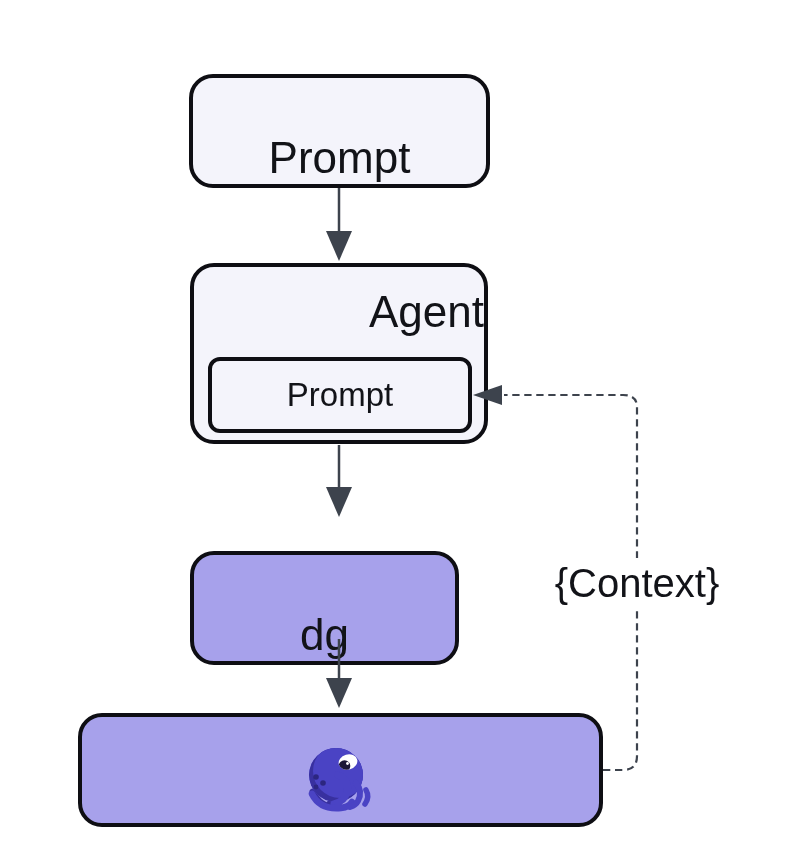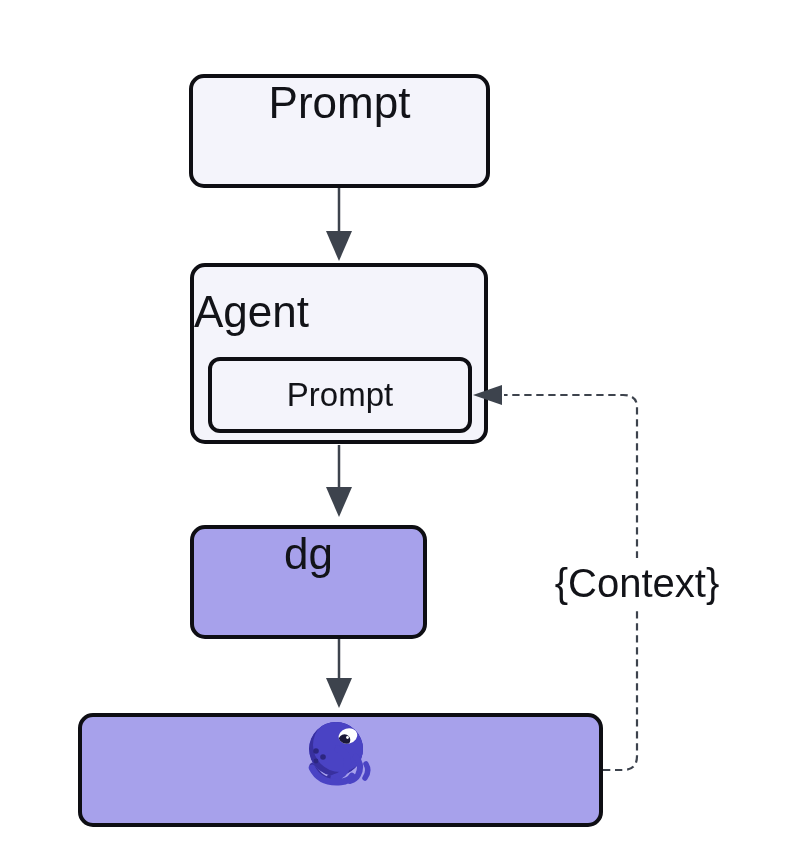--- a/index.html
+++ b/index.html
@@ -26,42 +26,42 @@
   svg.edge-layer{
     position:absolute;left:0;top:0;z-index:4;pointer-events:none;
   }
   .edge-line{stroke:var(--edge,#3d434d);stroke-width:2.5;fill:none;}
   .edge-head{fill:var(--edge,#3d434d);stroke:none;}
   .edge-dashed{stroke:var(--edge,#3d434d);stroke-width:2.2;fill:none;stroke-dasharray:7.3 4.7;}
 
   .node{
     position:absolute;z-index:2;
     border:4px solid var(--border,#0e0e13);
-    border-radius:15px;
-    display:flex;align-items:flex-start;justify-content:center;
+    border-radius:24px;
+    display:flex;align-items:flex-end;justify-content:center;
     font-size:44px;line-height:1.15;font-weight:400;
     color:var(--text,#121318);
   }
   .node.light{background:var(--light-fill,#f4f4fb);}
   .node.purple{background:var(--purple-fill,#a7a1eb);}
 
   .node-prompt{left:189px;top:74px;width:301px;height:114px;}
   .node-agent{
     left:190px;top:263px;width:298px;height:181px;
     flex-direction:column;justify-content:flex-start;
   }
   .agent-title{margin-top:20px;font-size:44px;}
   .node-skill{
     position:absolute;left:14px;top:90px;width:264px;height:76px;
     border-radius:12px;font-size:33px;
     background:var(--light-fill,#f4f4fb);
     border:4px solid var(--border,#0e0e13);
     display:flex;align-items:center;justify-content:center;
   }
-  .node-dg{left:190px;top:525px;width:237px;height:114px;}
+  .node-dg{left:190px;top:551px;width:269px;height:114px;}
   .node-engine{left:78px;top:713px;width:525px;height:114px;}
 
   .context-label{
     position:absolute;z-index:5;
     left:637px;top:583px;
     transform:translate(-50%,-50%);
     background:var(--background,#fff);
     font-size:40px;line-height:1.1;
     padding:3px 6px;white-space:nowrap;
     color:var(--text,#121318);

